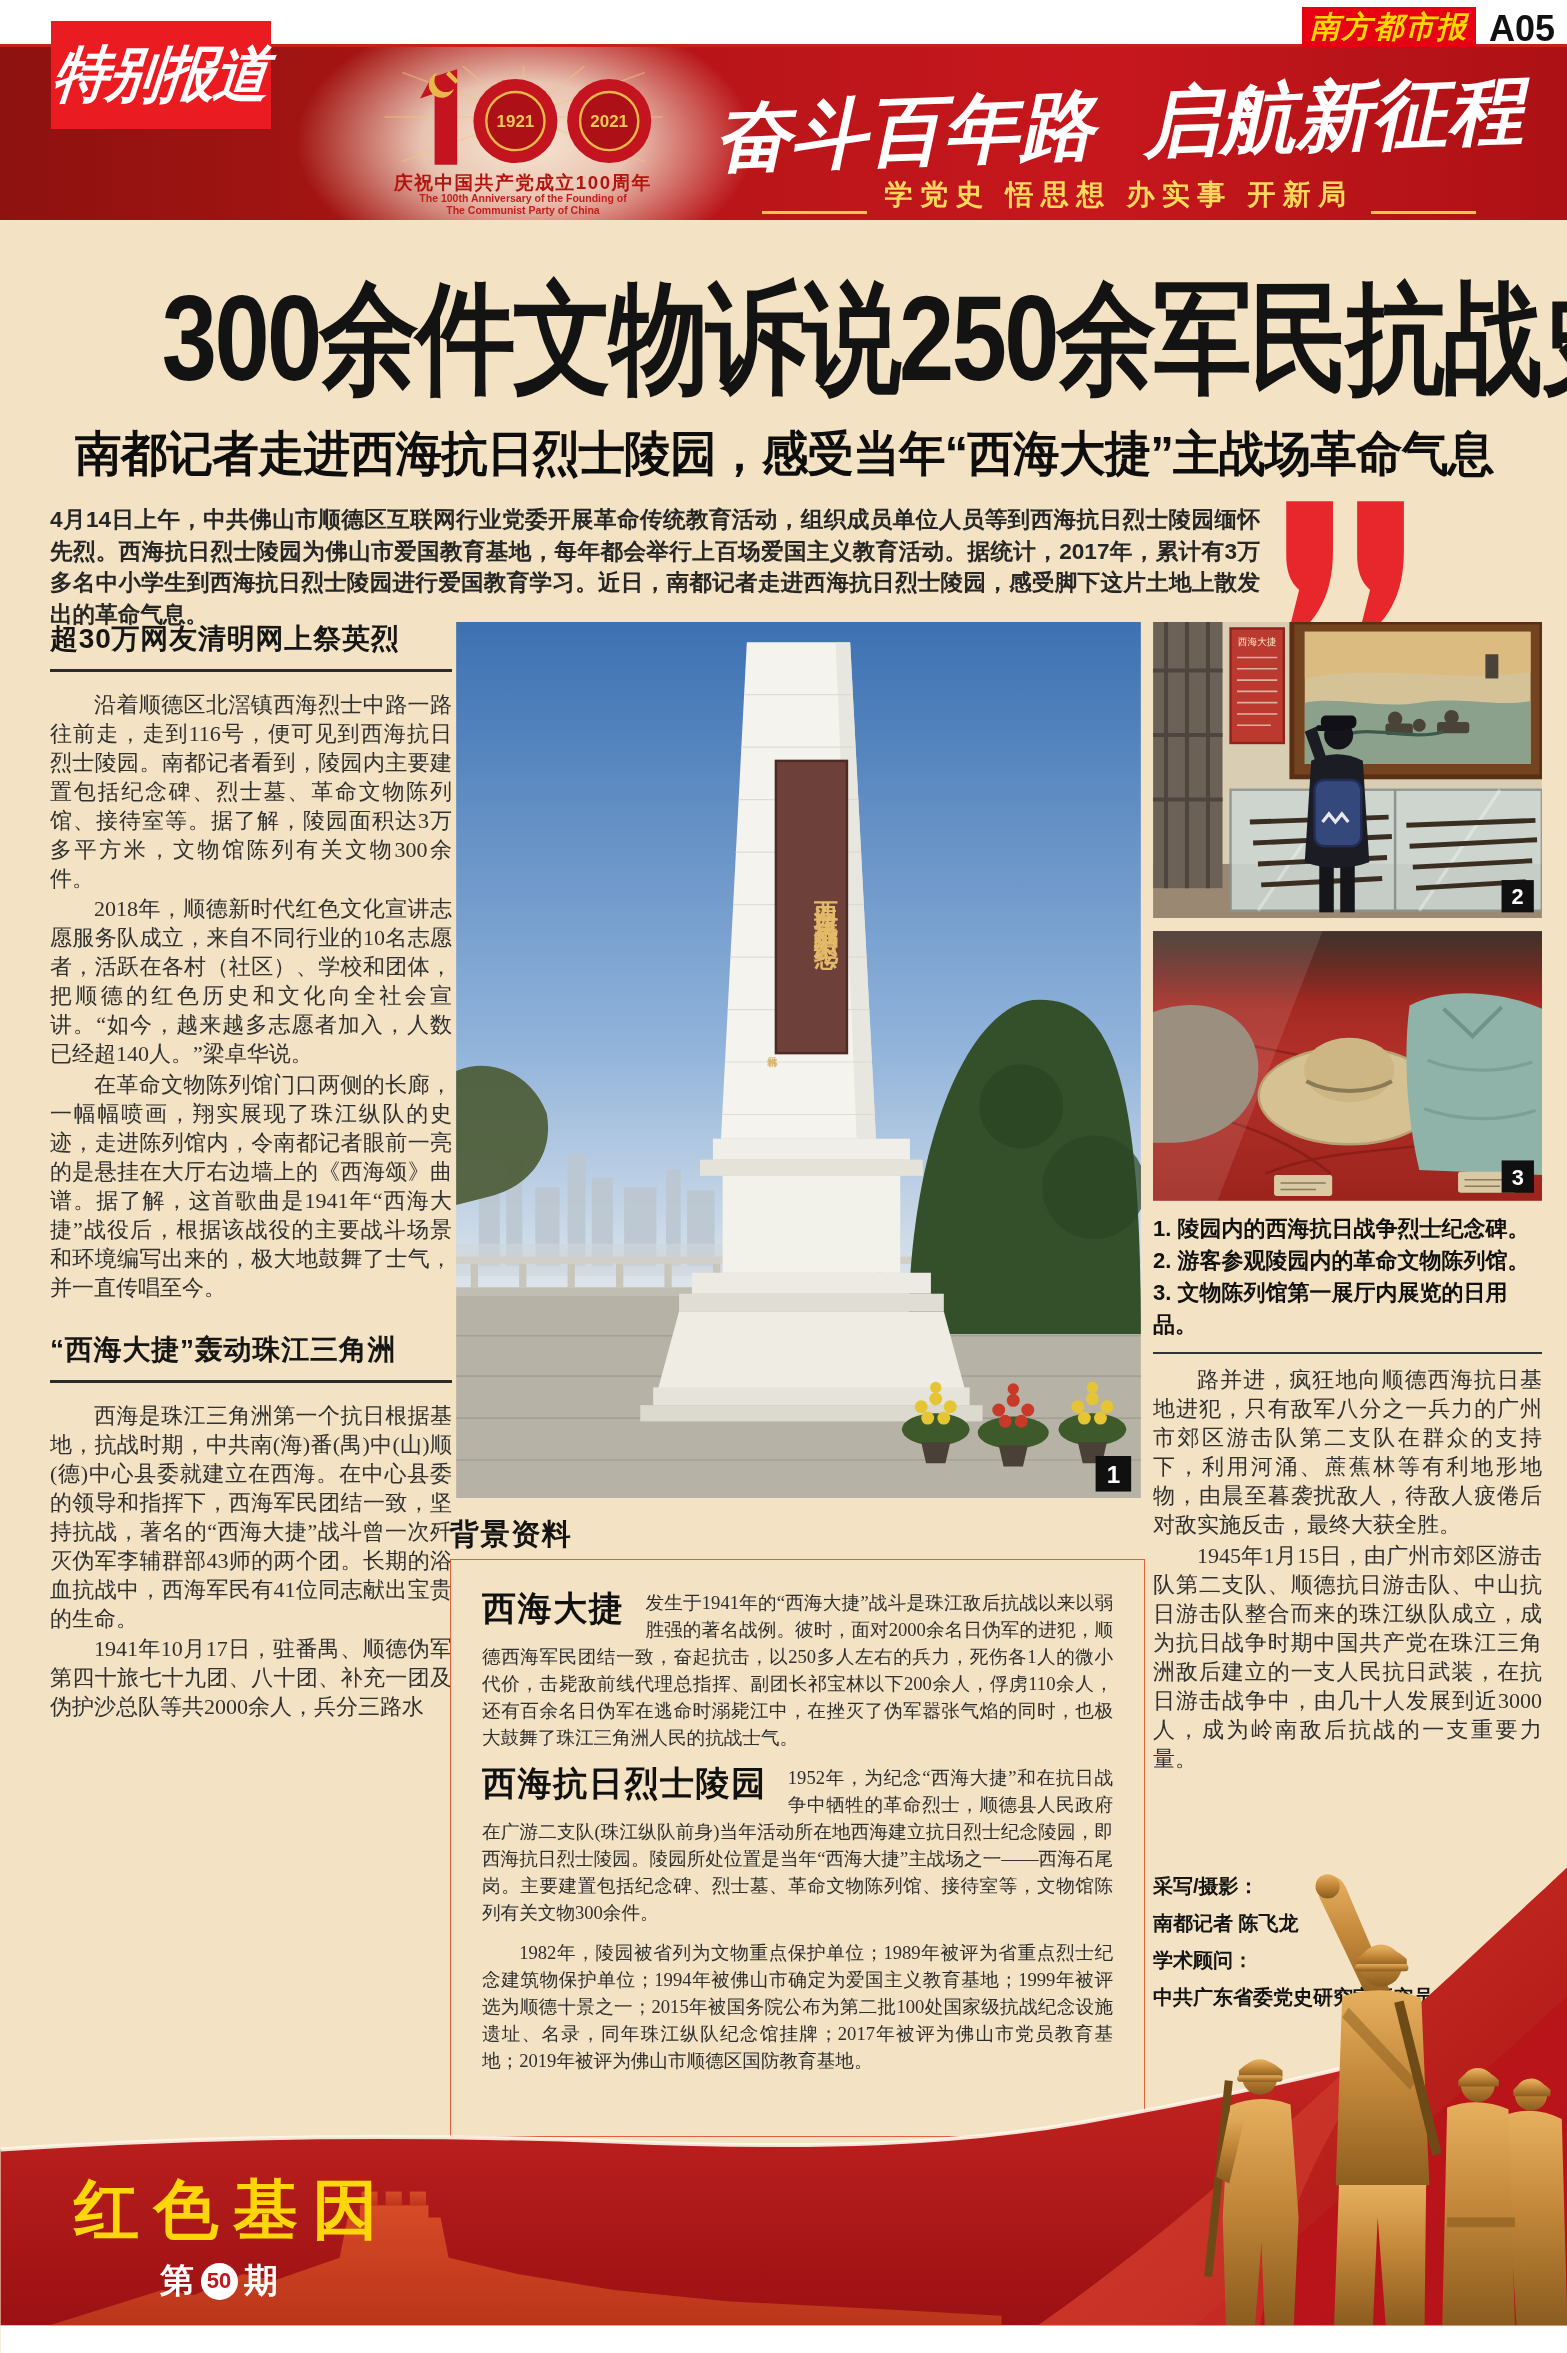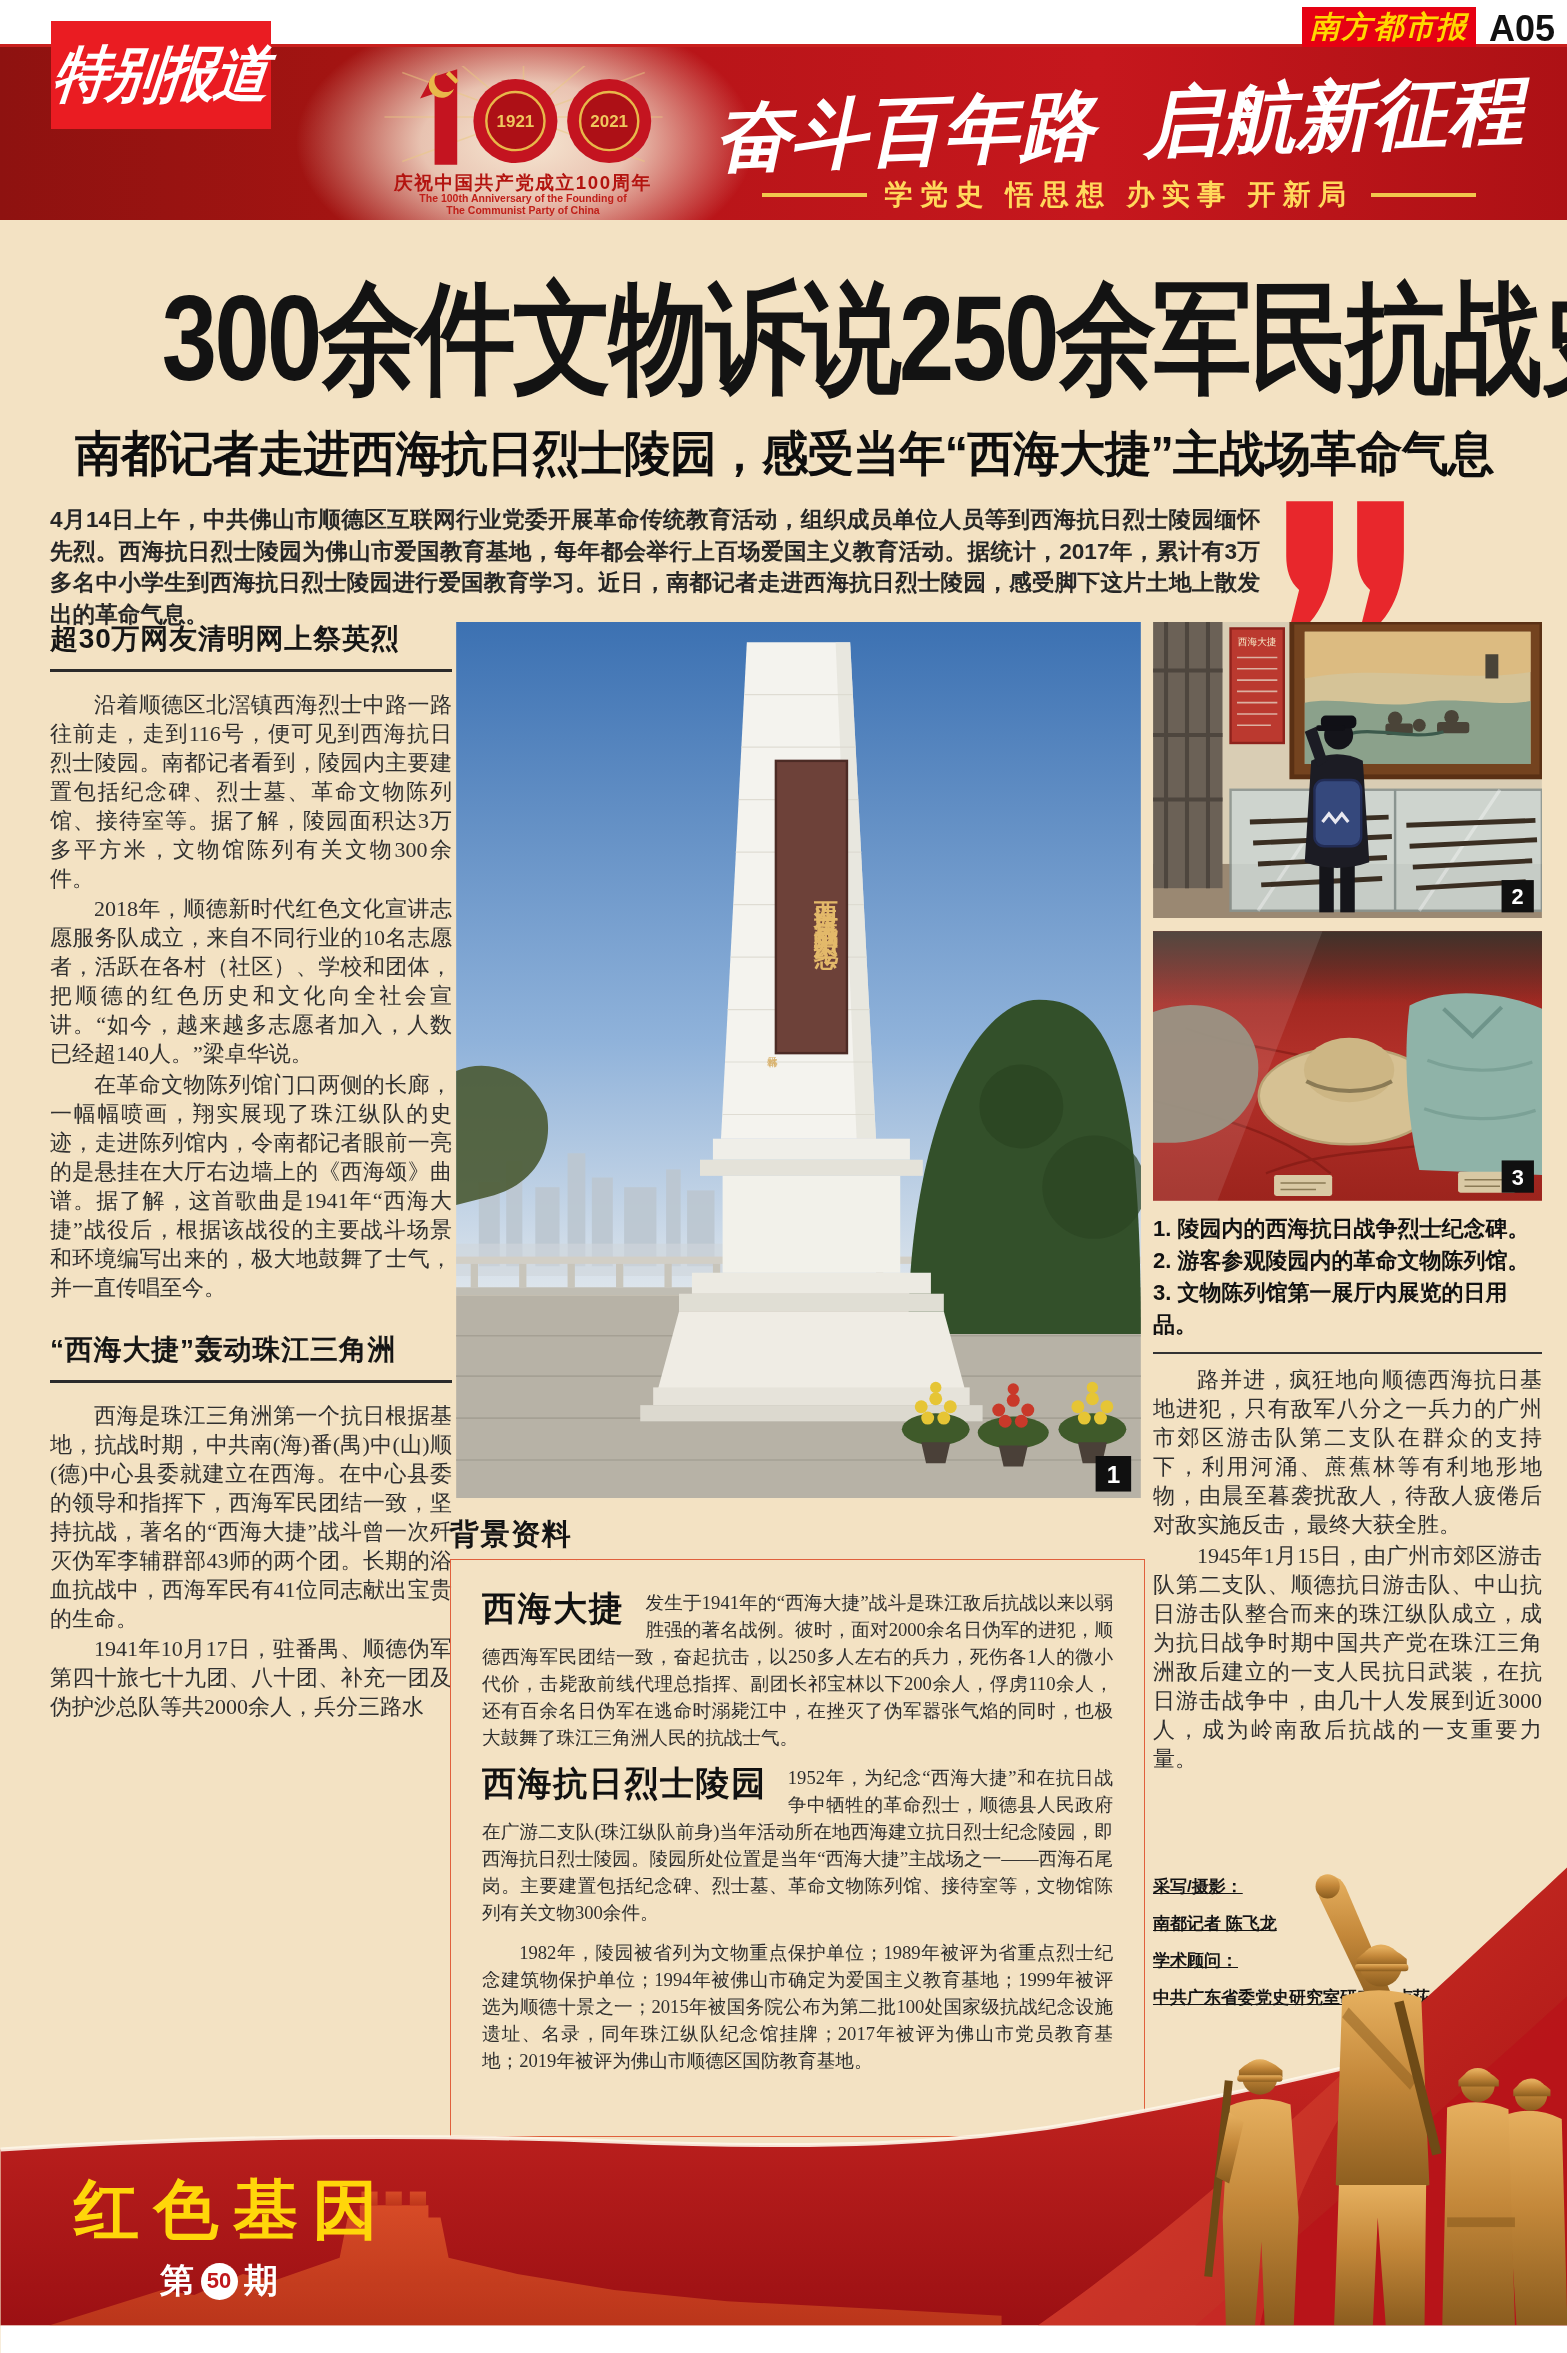--- a/index.html
+++ b/index.html
@@ -22,21 +22,21 @@
       linear-gradient(90deg,#8e1210 0%,#a31412 22%,#b91519 45%,#c6171d 70%,#ad1115 100%);}
   .tag-box{left:51px;top:21px;width:220px;height:108px;background:#ea1c22;display:flex;align-items:center;justify-content:center;}
   .tag-box span{color:#fff;font-size:61px;font-weight:900;font-style:italic;letter-spacing:-1.6px;
     transform:skewX(-6deg) scaleX(.9);white-space:nowrap;}
   .logo-svg{left:378px;top:66px;}
   .logo-cn{left:321px;top:170px;width:404px;text-align:center;font-size:18.6px;font-weight:900;color:#b3130f;letter-spacing:1.6px;}
   .logo-en{left:321px;top:192px;width:404px;text-align:center;font-size:10.5px;font-weight:700;color:#c0201a;line-height:12px;}
   .slogan{left:711px;top:74px;width:816px;text-align:center;color:#fff;
     font-family:"DejaVu Serif",serif;font-style:italic;font-weight:700;font-size:76px;
     transform:rotate(-2deg);word-spacing:22.6px;white-space:nowrap;}
-  .sub-slogan{left:711px;top:176px;width:816px;display:flex;align-items:center;justify-content:center;gap:18px;}
+  .sub-slogan{left:711px;top:176px;width:816px;display:flex;align-items:flex-end;justify-content:center;gap:18px;}
   .sub-slogan .txt{color:#ffd95c;font-size:28px;font-weight:800;letter-spacing:7.3px;white-space:nowrap;}
   .sub-slogan .dash{width:105px;height:3.2px;background:#f2c74d;}
 
   
   .headline{left:0;top:271px;width:1568px;text-align:center;}
   .headline span{display:inline-block;font-size:121px;font-weight:900;color:#131313;letter-spacing:-3.2px;
     transform:scaleX(.82);transform-origin:center;white-space:nowrap;line-height:1.12;}
   .subheadline{left:0;top:422px;width:1568px;text-align:center;}
   .subheadline span{display:inline-block;font-size:48px;font-weight:800;color:#0e0e0e;letter-spacing:-0.8px;
     transform:scaleX(.97);white-space:nowrap;}
@@ -45,21 +45,21 @@
 
   
   .section-head{font-size:28px;font-weight:900;color:#161616;margin:0 0 11.3px 0;letter-spacing:0.8px;}
   .head-rule{height:2.4px;background:#2b2b2b;margin:0 0 18px 0;}
   p.body{font-family:"Liberation Serif",serif;font-size:22px;line-height:29px;color:#303030;
     text-align:justify;text-indent:2em;margin:0 0 1.6px 0;}
   .left-col{left:50px;top:620px;width:402px;height:1490px;overflow:hidden;}
   .left-col .second{margin-top:29px;}
   .right-col{left:1153px;top:1365px;width:389px;height:695px;overflow:hidden;}
   .credits{margin-top:95px;font-family:"Liberation Sans",sans-serif;}
-  .credits div{font-size:17px;font-weight:800;color:#141414;line-height:37px;text-decoration:underline;}
+  .credits div{font-size:20px;font-weight:800;color:#141414;line-height:37px;}
 
   
   .photo{display:block;}
   .plaque-text{left:781px;top:769px;width:61px;height:275px;writing-mode:vertical-rl;text-orientation:upright;
     color:#e3b96a;font-family:"DejaVu Serif",serif;font-size:24px;letter-spacing:4.8px;text-align:center;font-weight:700;}
   .plaque-sign{left:766px;top:1048px;writing-mode:vertical-rl;text-orientation:upright;color:#d8b06a;
     font-size:10.5px;font-family:"DejaVu Serif",serif;letter-spacing:0.8px;}
   .captions{left:1153px;top:1213px;width:389px;}
   .captions div{font-size:22px;font-weight:800;color:#111;line-height:32px;}
   .cap-rule{height:1.6px;background:#333;margin-top:11.3px;}

